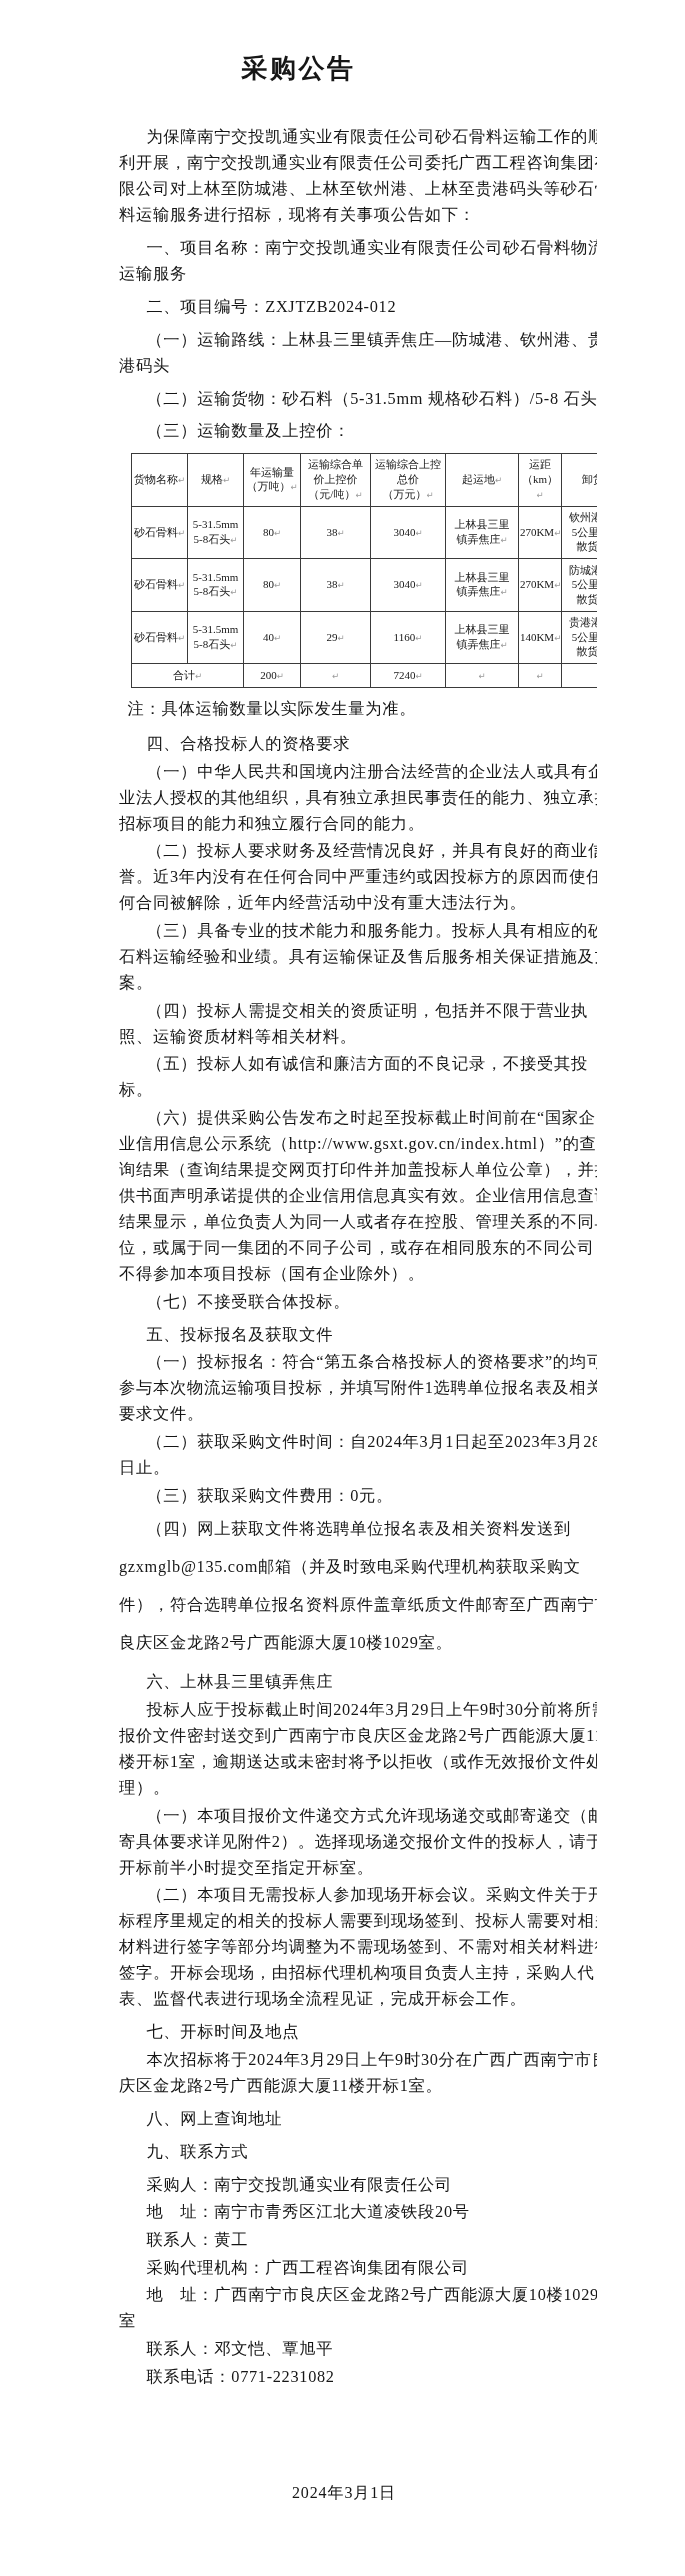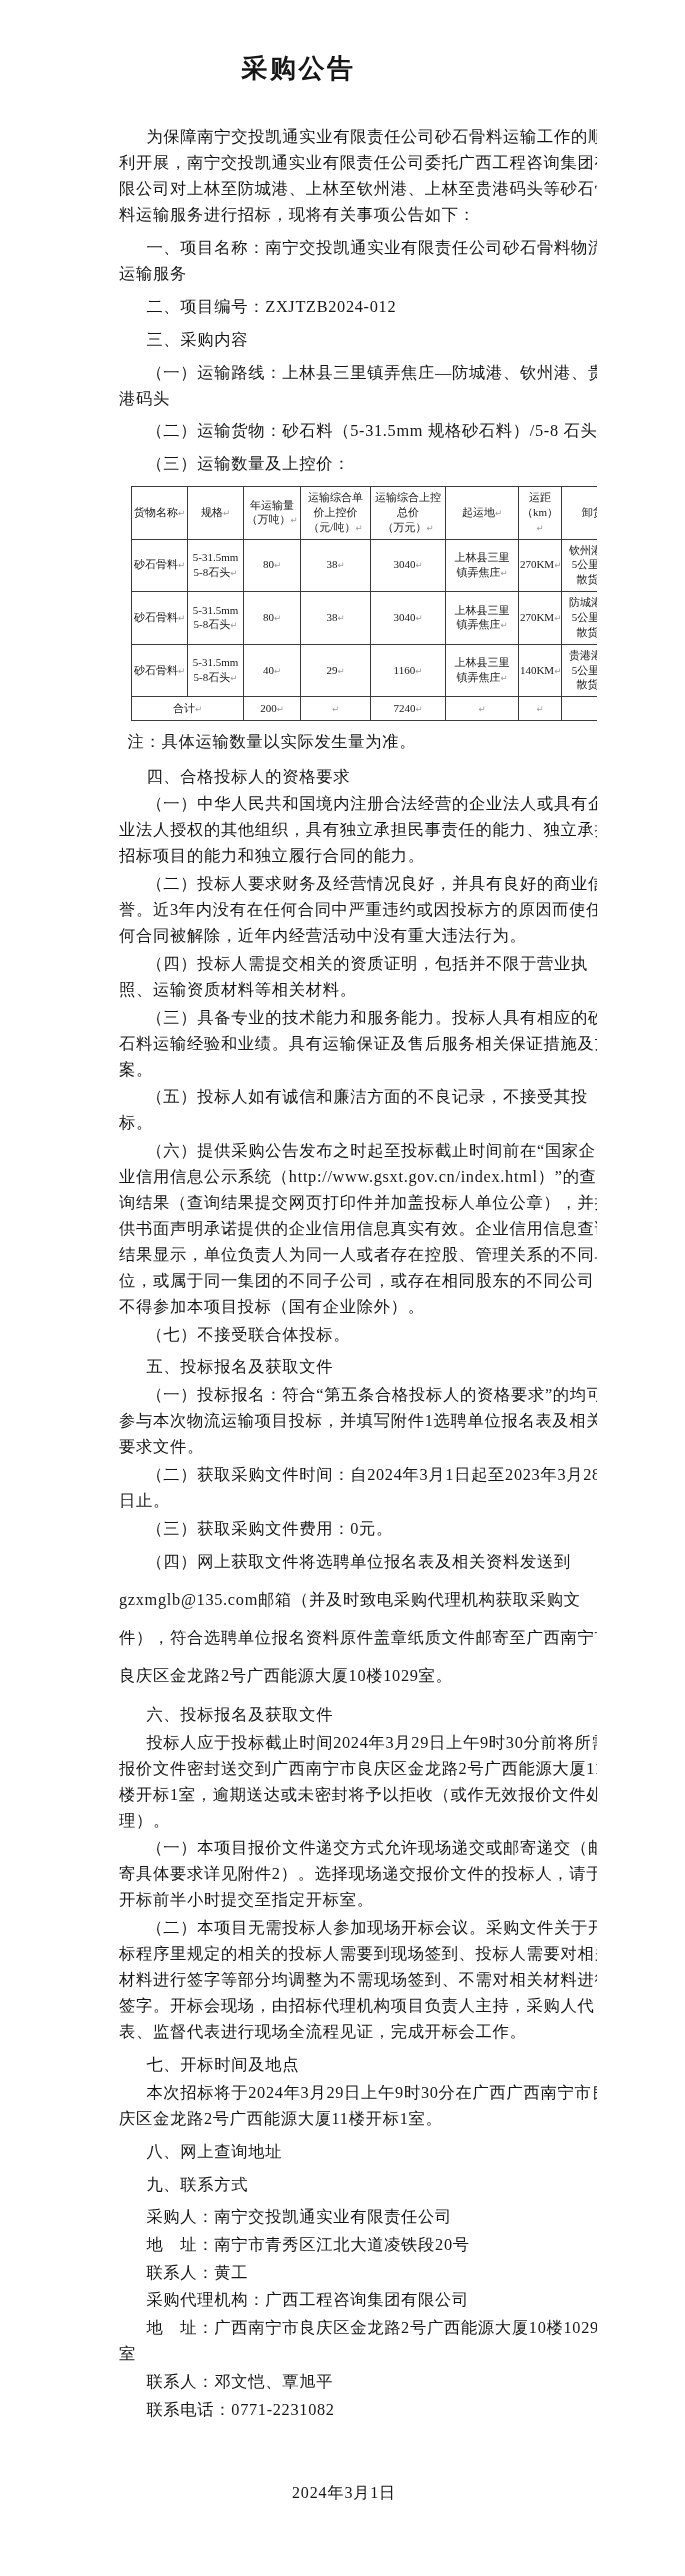--- a/index.html
+++ b/index.html
@@ -64,21 +64,20 @@
 <body>
 
 <div class="page">
   <h1 class="doc-title">采购公告</h1>
 
   <div class="body-col">
     <div id="before-table">
         <p>为保障南宁交投凯通实业有限责任公司砂石骨料运输工作的顺利开展，南宁交投凯通实业有限责任公司委托广西工程咨询集团有限公司对上林至防城港、上林至钦州港、上林至贵港码头等砂石骨料运输服务进行招标，现将有关事项公告如下：</p>
         <p class="sec">一、项目名称：南宁交投凯通实业有限责任公司砂石骨料物流运输服务</p>
         <p class="sec">二、项目编号：ZXJTZB2024-012</p>
-        <p class="sec">三、采购内容</p>
         <p class="sec">（一）运输路线：上林县三里镇弄焦庄—防城港、钦州港、贵港码头</p>
         <p class="sec">（二）运输货物：砂石料（5-31.5mm 规格砂石料）/5-8 石头</p>
         <p class="sec">（三）运输数量及上控价：</p>
       </div>
 
     <table class="qty">
       <colgroup>
         <col style="width:56px">
           <col style="width:56px">
           <col style="width:57px">
@@ -157,31 +156,31 @@
             <td><span></span><span class="mark">↵</span></td>
           </tr>
         </tbody>
     </table>
 
     <div id="after-table">
         <p class="note">注：具体运输数量以实际发生量为准。</p>
         <p class="sec">四、合格投标人的资格要求</p>
         <p>（一）中华人民共和国境内注册合法经营的企业法人或具有企业法人授权的其他组织，具有独立承担民事责任的能力、独立承担招标项目的能力和独立履行合同的能力。</p>
         <p>（二）投标人要求财务及经营情况良好，并具有良好的商业信誉。近3年内没有在任何合同中严重违约或因投标方的原因而使任何合同被解除，近年内经营活动中没有重大违法行为。</p>
+        <p>（三）具备专业的技术能力和服务能力。投标人具有相应的砂石料运输经验和业绩。具有运输保证及售后服务相关保证措施及方案。</p>
         <p>（四）投标人需提交相关的资质证明，包括并不限于营业执照、运输资质材料等相关材料。</p>
-        <p>（三）具备专业的技术能力和服务能力。投标人具有相应的砂石料运输经验和业绩。具有运输保证及售后服务相关保证措施及方案。</p>
         <p>（五）投标人如有诚信和廉洁方面的不良记录，不接受其投标。</p>
         <p>（六）提供采购公告发布之时起至投标截止时间前在“国家企业信用信息公示系统（http://www.gsxt.gov.cn/index.html）”的查询结果（查询结果提交网页打印件并加盖投标人单位公章），并提供书面声明承诺提供的企业信用信息真实有效。企业信用信息查询结果显示，单位负责人为同一人或者存在控股、管理关系的不同单位，或属于同一集团的不同子公司，或存在相同股东的不同公司，不得参加本项目投标（国有企业除外）。</p>
         <p>（七）不接受联合体投标。</p>
         <p class="sec">五、投标报名及获取文件</p>
         <p>（一）投标报名：符合“第五条合格投标人的资格要求”的均可参与本次物流运输项目投标，并填写附件1选聘单位报名表及相关要求文件。</p>
         <p>（二）获取采购文件时间：自2024年3月1日起至2023年3月28日止。</p>
         <p>（三）获取采购文件费用：0元。</p>
         <p class="loose">（四）网上获取文件将选聘单位报名表及相关资料发送到gzxmglb@135.com邮箱（并及时致电采购代理机构获取采购文件），符合选聘单位报名资料原件盖章纸质文件邮寄至广西南宁市良庆区金龙路2号广西能源大厦10楼1029室。</p>
-        <p class="sec">六、投标报名及获取文件</p>
+        <p class="sec">六、上林县三里镇弄焦庄</p>
         <p>投标人应于投标截止时间2024年3月29日上午9时30分前将所需报价文件密封送交到广西南宁市良庆区金龙路2号广西能源大厦11楼开标1室，逾期送达或未密封将予以拒收（或作无效报价文件处理）。</p>
         <p>（一）本项目报价文件递交方式允许现场递交或邮寄递交（邮寄具体要求详见附件2）。选择现场递交报价文件的投标人，请于开标前半小时提交至指定开标室。</p>
         <p>（二）本项目无需投标人参加现场开标会议。采购文件关于开标程序里规定的相关的投标人需要到现场签到、投标人需要对相关材料进行签字等部分均调整为不需现场签到、不需对相关材料进行签字。开标会现场，由招标代理机构项目负责人主持，采购人代表、监督代表进行现场全流程见证，完成开标会工作。</p>
         <p class="sec">七、开标时间及地点</p>
         <p>本次招标将于2024年3月29日上午9时30分在广西广西南宁市良庆区金龙路2号广西能源大厦11楼开标1室。</p>
         <p class="sec">八、网上查询地址</p>
         <p class="sec">九、联系方式</p>
         <p class="sec">采购人：南宁交投凯通实业有限责任公司</p>
         <p>地　址：南宁市青秀区江北大道凌铁段20号</p>
         <p>联系人：黄工</p>

